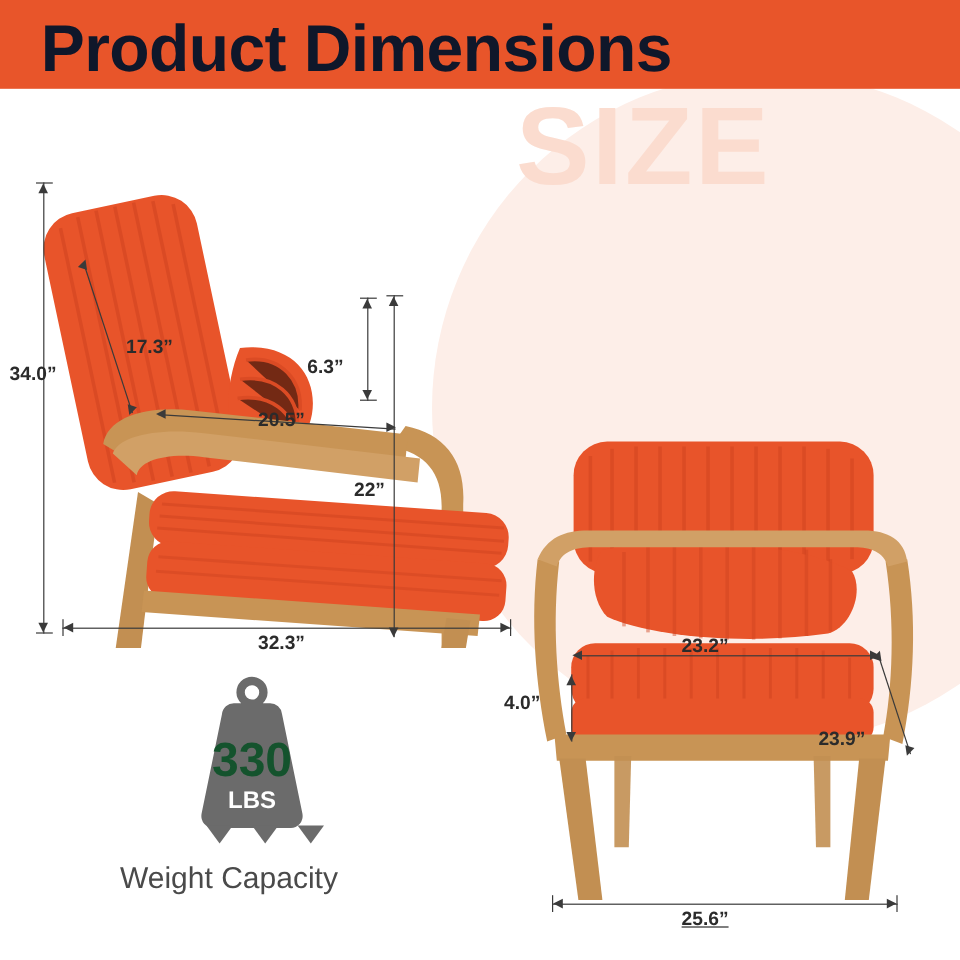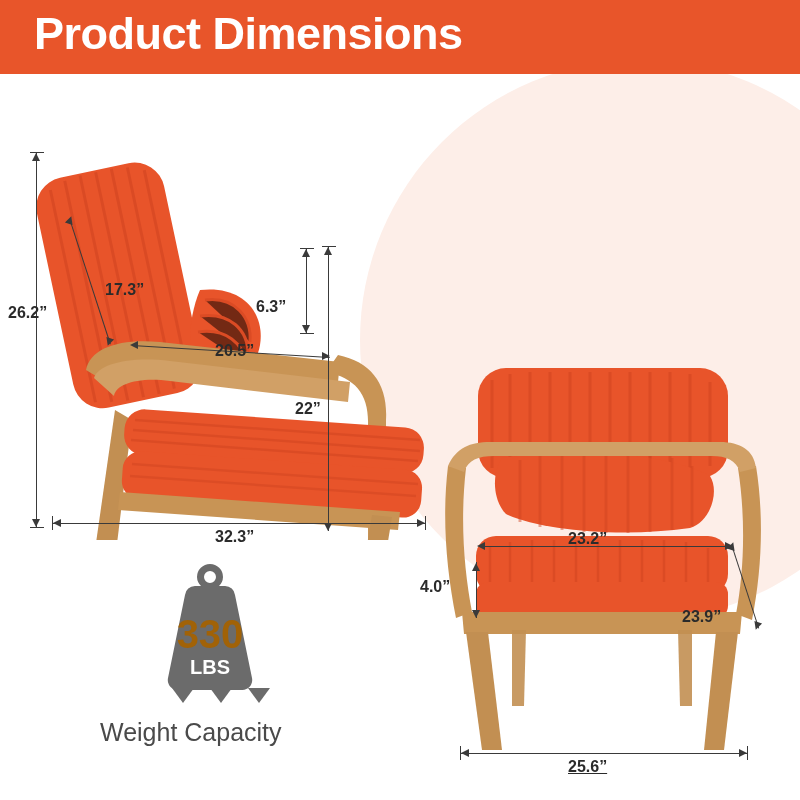--- a/index.html
+++ b/index.html
@@ -28,23 +28,23 @@
     top: 0;
     width: 800px;
     height: 74px;
     background: #e8552a;
     overflow: hidden;
   }
   #header-title {
     position: absolute;
     left: 34px;
     top: 8px;
-    font-size: 45px;
-    font-weight: bold;
-    color: #ffffff;
+    font-size: 55px;
+    font-weight: bold;
+    color: #0f172a;
     letter-spacing: -0.5px;
     white-space: nowrap;
   }
 
   
   #bg-circle {
     position: absolute;
     right: -120px;
     top: 60px;
     width: 560px;
@@ -98,21 +98,21 @@
     width: 270px;
     height: 200px;
   }
   #weight-number {
     position: absolute;
     left: 0; top: 52px;
     width: 200px;
     text-align: center;
     font-size: 40px;
     font-weight: bold;
-    color: #a16207;
+    color: #14532d;
     letter-spacing: 0px;
   }
   #weight-unit {
     position: absolute;
     left: 0; top: 96px;
     width: 200px;
     text-align: center;
     font-size: 20px;
     font-weight: bold;
     color: #ffffff;
@@ -133,20 +133,21 @@
     border-right: 11px solid transparent;
     border-top: 15px solid #6b6b6b;
   }
 </style>
 </head>
 <body>
 
 <div id="page">
 
   <div id="bg-circle"></div>
+  <div id="bg-watermark">SIZE</div>
 
   <div id="header-bar">
     <div id="header-title">Product Dimensions</div>
   </div>
 
   <div style="position:absolute;left:20px;top:120px;width:450px;height:420px;">
     <svg width="450" height="420" viewBox="0 0 450 420">
 
       <path d="M95 290 L70 465 L92 465 L112 300 Z" fill="#c28f52"></path>
       <path d="M60 455 L175 430 L180 445 L63 470 Z" fill="#c89455"></path>
@@ -196,21 +197,21 @@
 
       <path d="M56 152 L76 150 L96 330 L76 332 Z" fill="#c89455" opacity="0"></path>
     </svg>
 
     
     <div class="line vline" style="left:16px;top:32px;height:376px;"></div>
     <div class="tick hline" style="left:10px;top:32px;width:14px;height:1.4px;"></div>
     <div class="tick hline" style="left:10px;top:407px;width:14px;height:1.4px;"></div>
     <div class="arrow arr-up" style="left:12px;top:33px;"></div>
     <div class="arrow arr-down" style="left:12px;top:399px;"></div>
-    <div class="dim-label" style="left:-12px;top:184px;">26.2”</div>
+    <div class="dim-label" style="left:-12px;top:184px;">34.0”</div>
 
     
     <div class="line" style="left:50px;top:100px;width:130px;height:1.4px;transform:rotate(72deg);transform-origin:left center;"></div>
     <div class="arrow arr-up" style="left:46px;top:96px;transform:rotate(18deg);"></div>
     <div class="arrow arr-down" style="left:85px;top:218px;transform:rotate(18deg);"></div>
     <div class="dim-label" style="left:85px;top:117px;margin-top:44px;">17.3”</div>
 
     
     <div class="line vline" style="left:286px;top:128px;height:86px;"></div>
     <div class="tick hline" style="left:280px;top:128px;width:14px;"></div>

